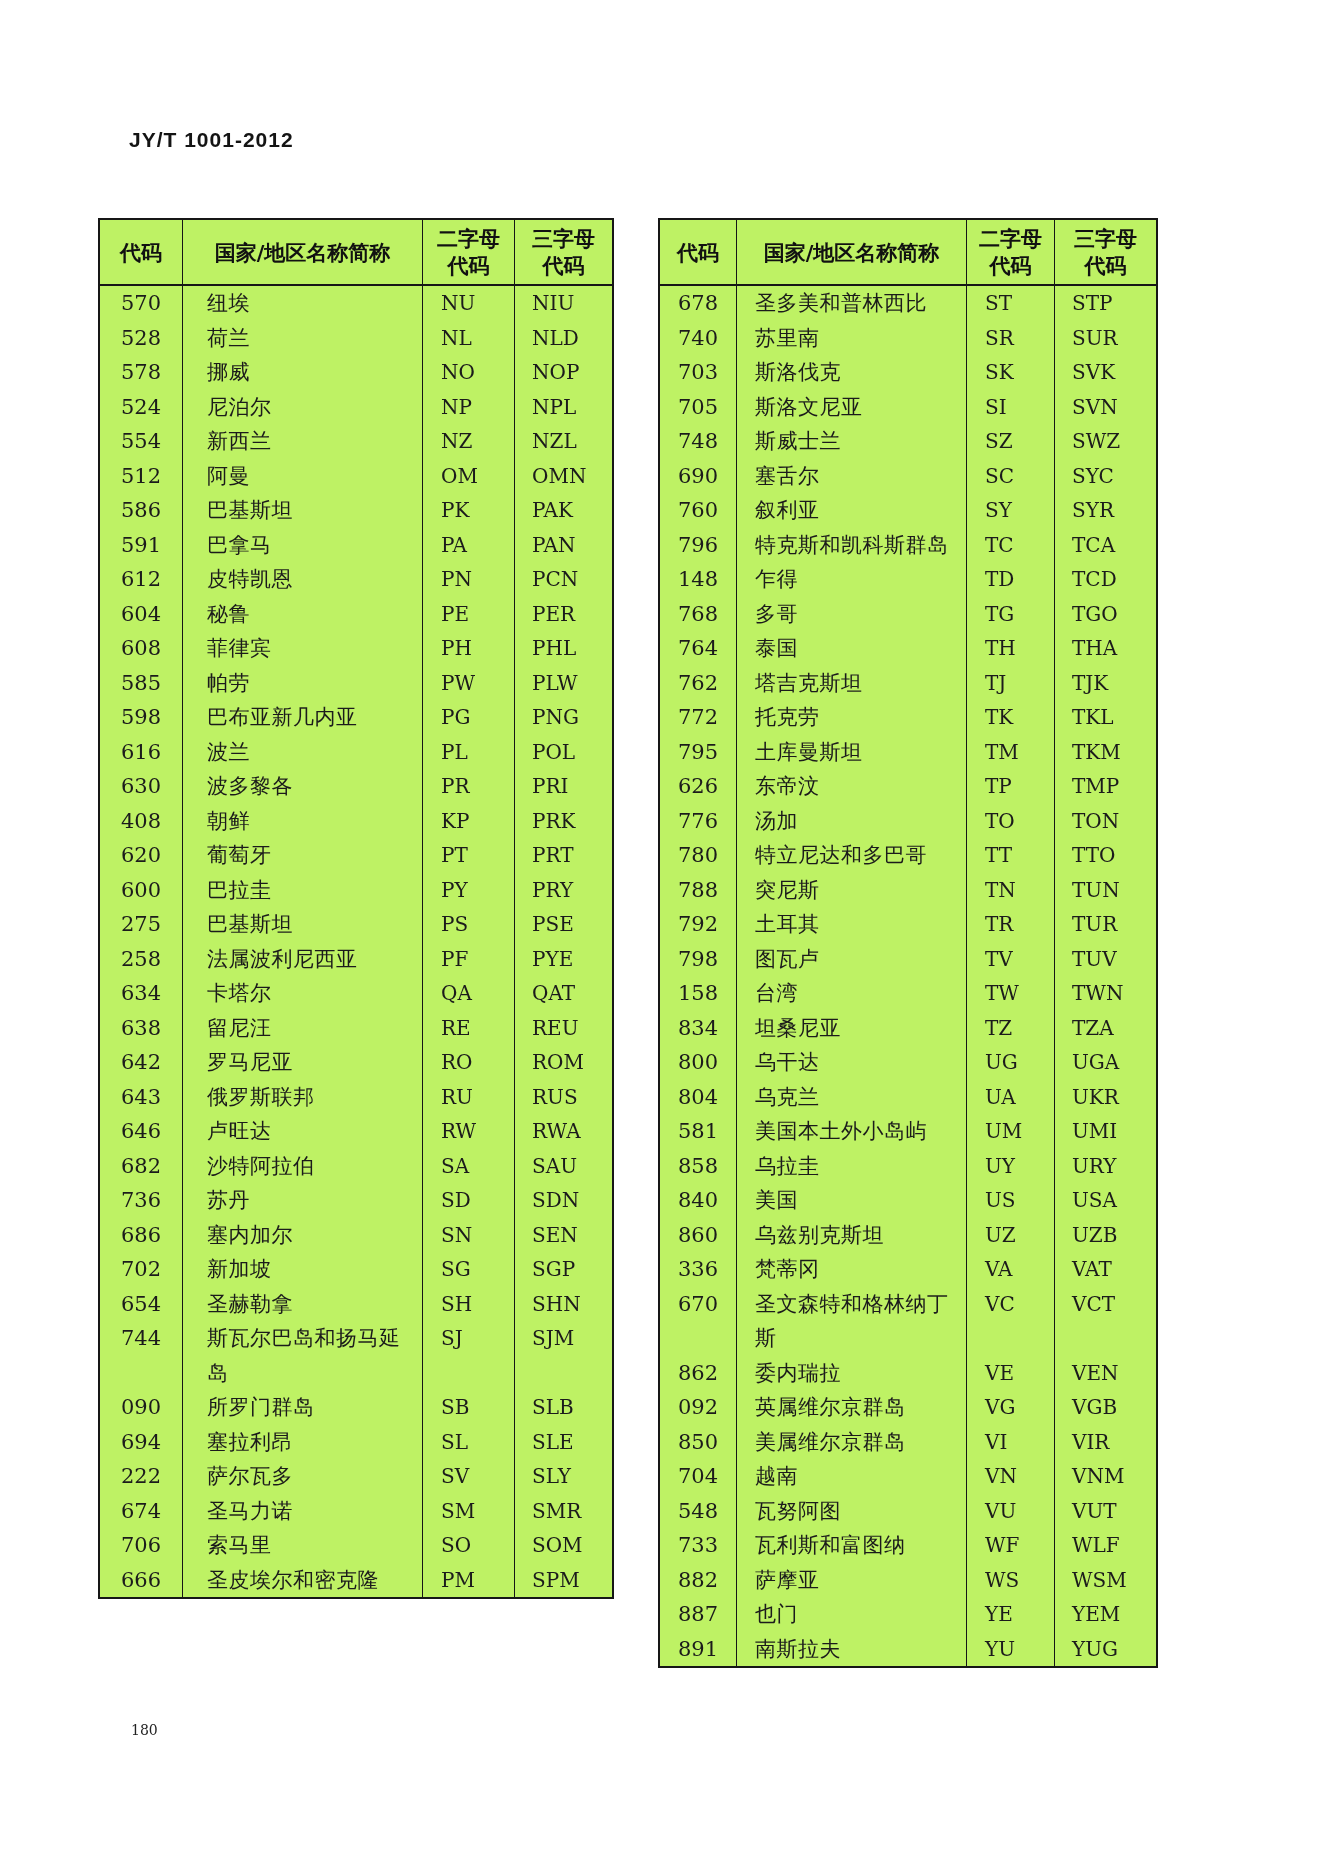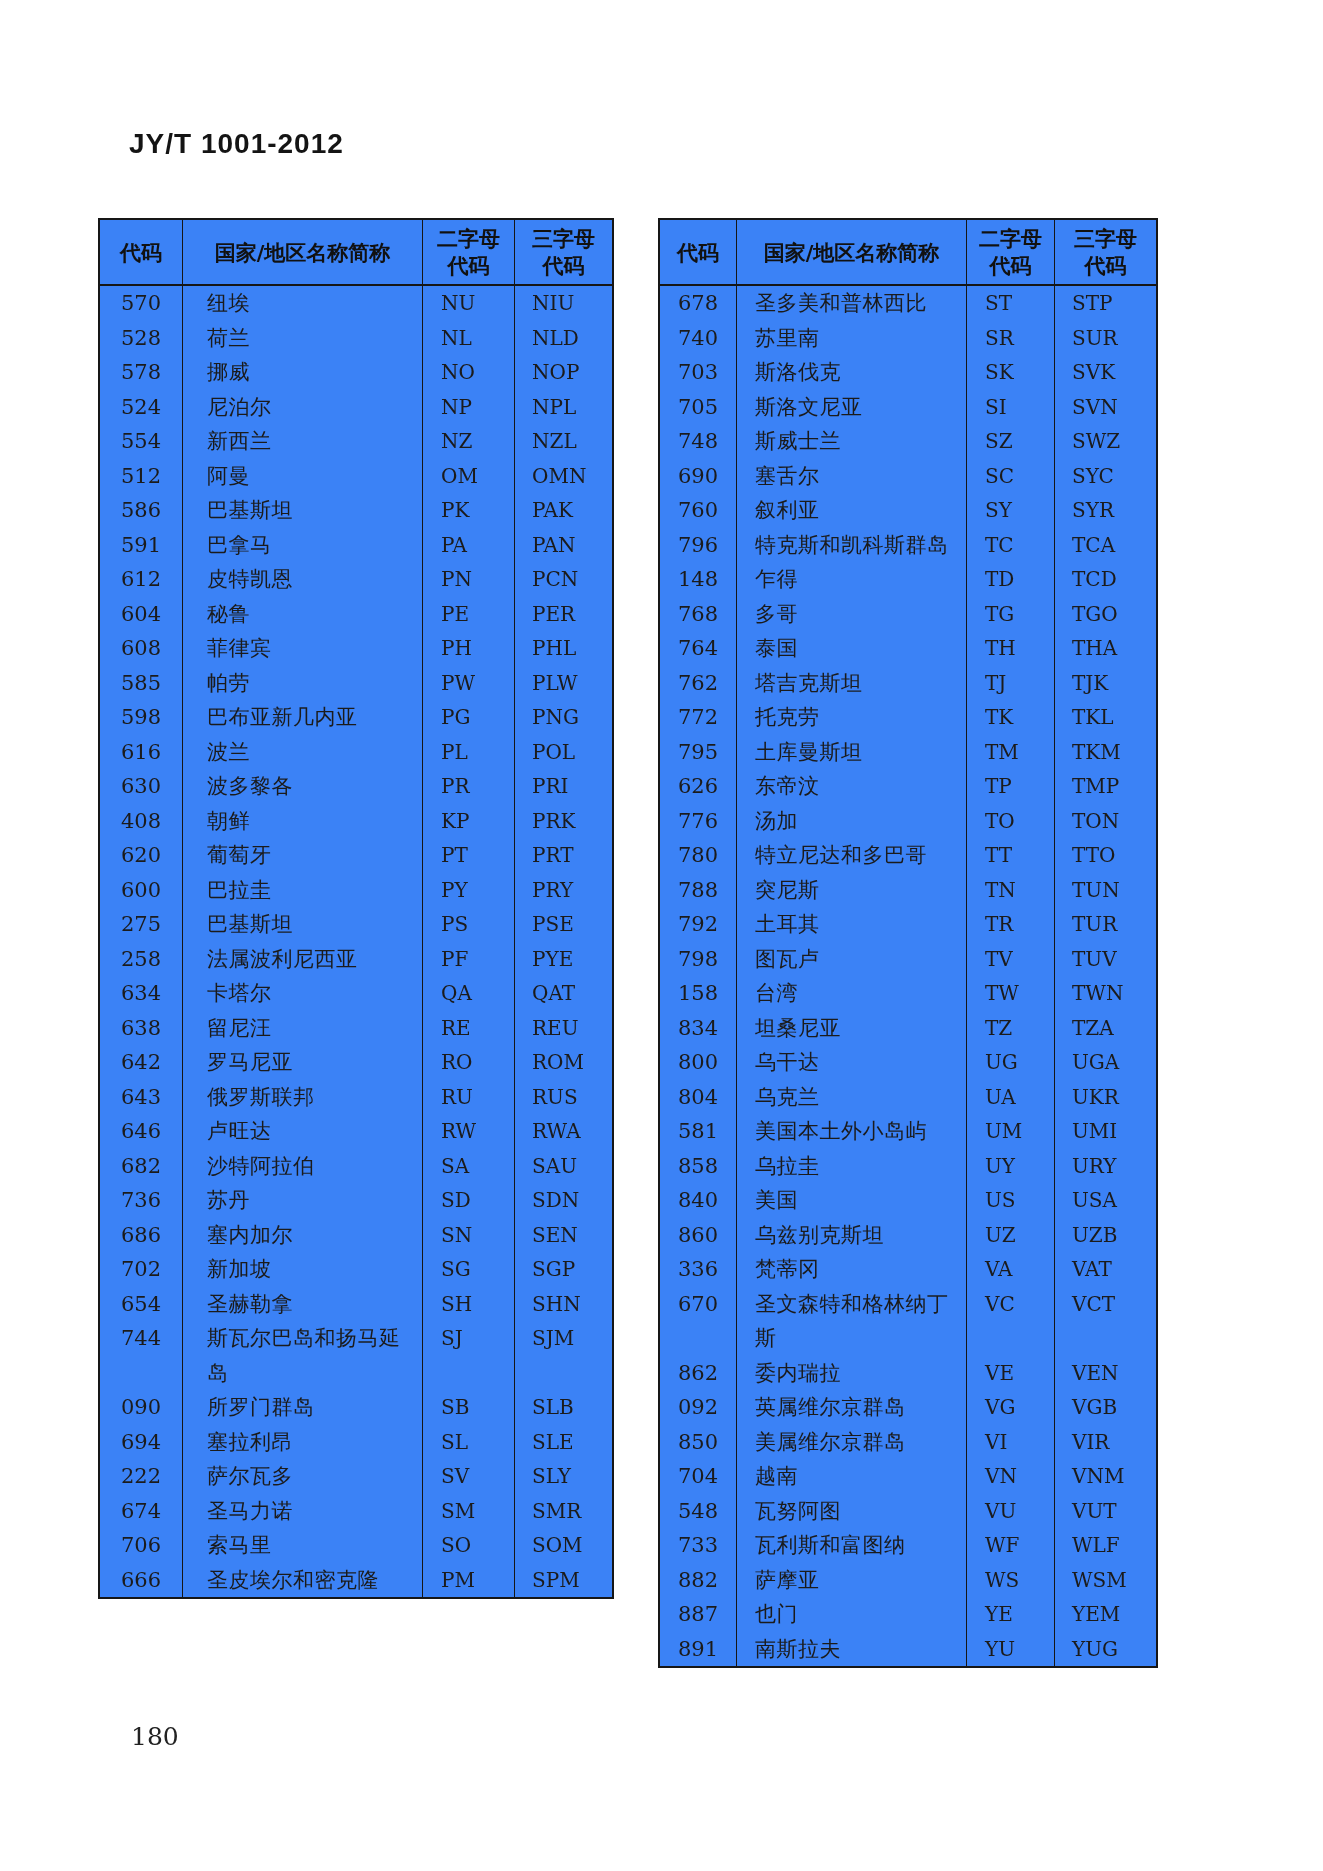--- a/index.html
+++ b/index.html
@@ -8,29 +8,29 @@
     width:1323px; height:1871px;
     margin:0 auto;
     background:#ffffff;
     color:#1b1b1b;
     font-family:"DejaVu Serif", serif;
     overflow:hidden;
   }
   .doc-code {
     position:absolute; left:129px; top:128px;
     font-family:"Liberation Sans", sans-serif;
-    font-weight:bold; font-size:28px; letter-spacing:1px;
+    font-weight:bold; font-size:21px; letter-spacing:1px;
     color:#141414;
   }
   .ctable {
     position:absolute; top:218px;
     display:flex; flex-direction:column;
     border:2px solid #161616;
     box-sizing:border-box;
-    background:#3b82f6;
+    background:#bef264;
   }
   .left-table  { left:98px;  width:516px; }
   .right-table { left:658px; width:500px; }
 
   .thead {
     display:flex; align-items:stretch;
     height:64px;
     border-bottom:2px solid #161616;
   }
   .hcell {
@@ -62,21 +62,21 @@
   .left-table .h-name   { flex:1; }
 
   .right-table .c-code, .right-table .h-code { width:76px; }
   .right-table .c-a2,   .right-table .h-a2   { width:88px; }
   .right-table .c-a3,   .right-table .h-a3   { width:102px; }
   .right-table .h-name  { flex:1; }
   .right-table .c-name  { padding-left:18px; }
 
   .page-number {
     position:absolute; left:131px; top:1722px;
-    font-size:25px; color:#222;
+    font-size:14px; color:#222;
   }
 </style>
 </head>
 <body>
 
 <div class="page">
 
   <div class="doc-code">JY/T 1001-2012</div>
 
   <div class="ctable left-table">

